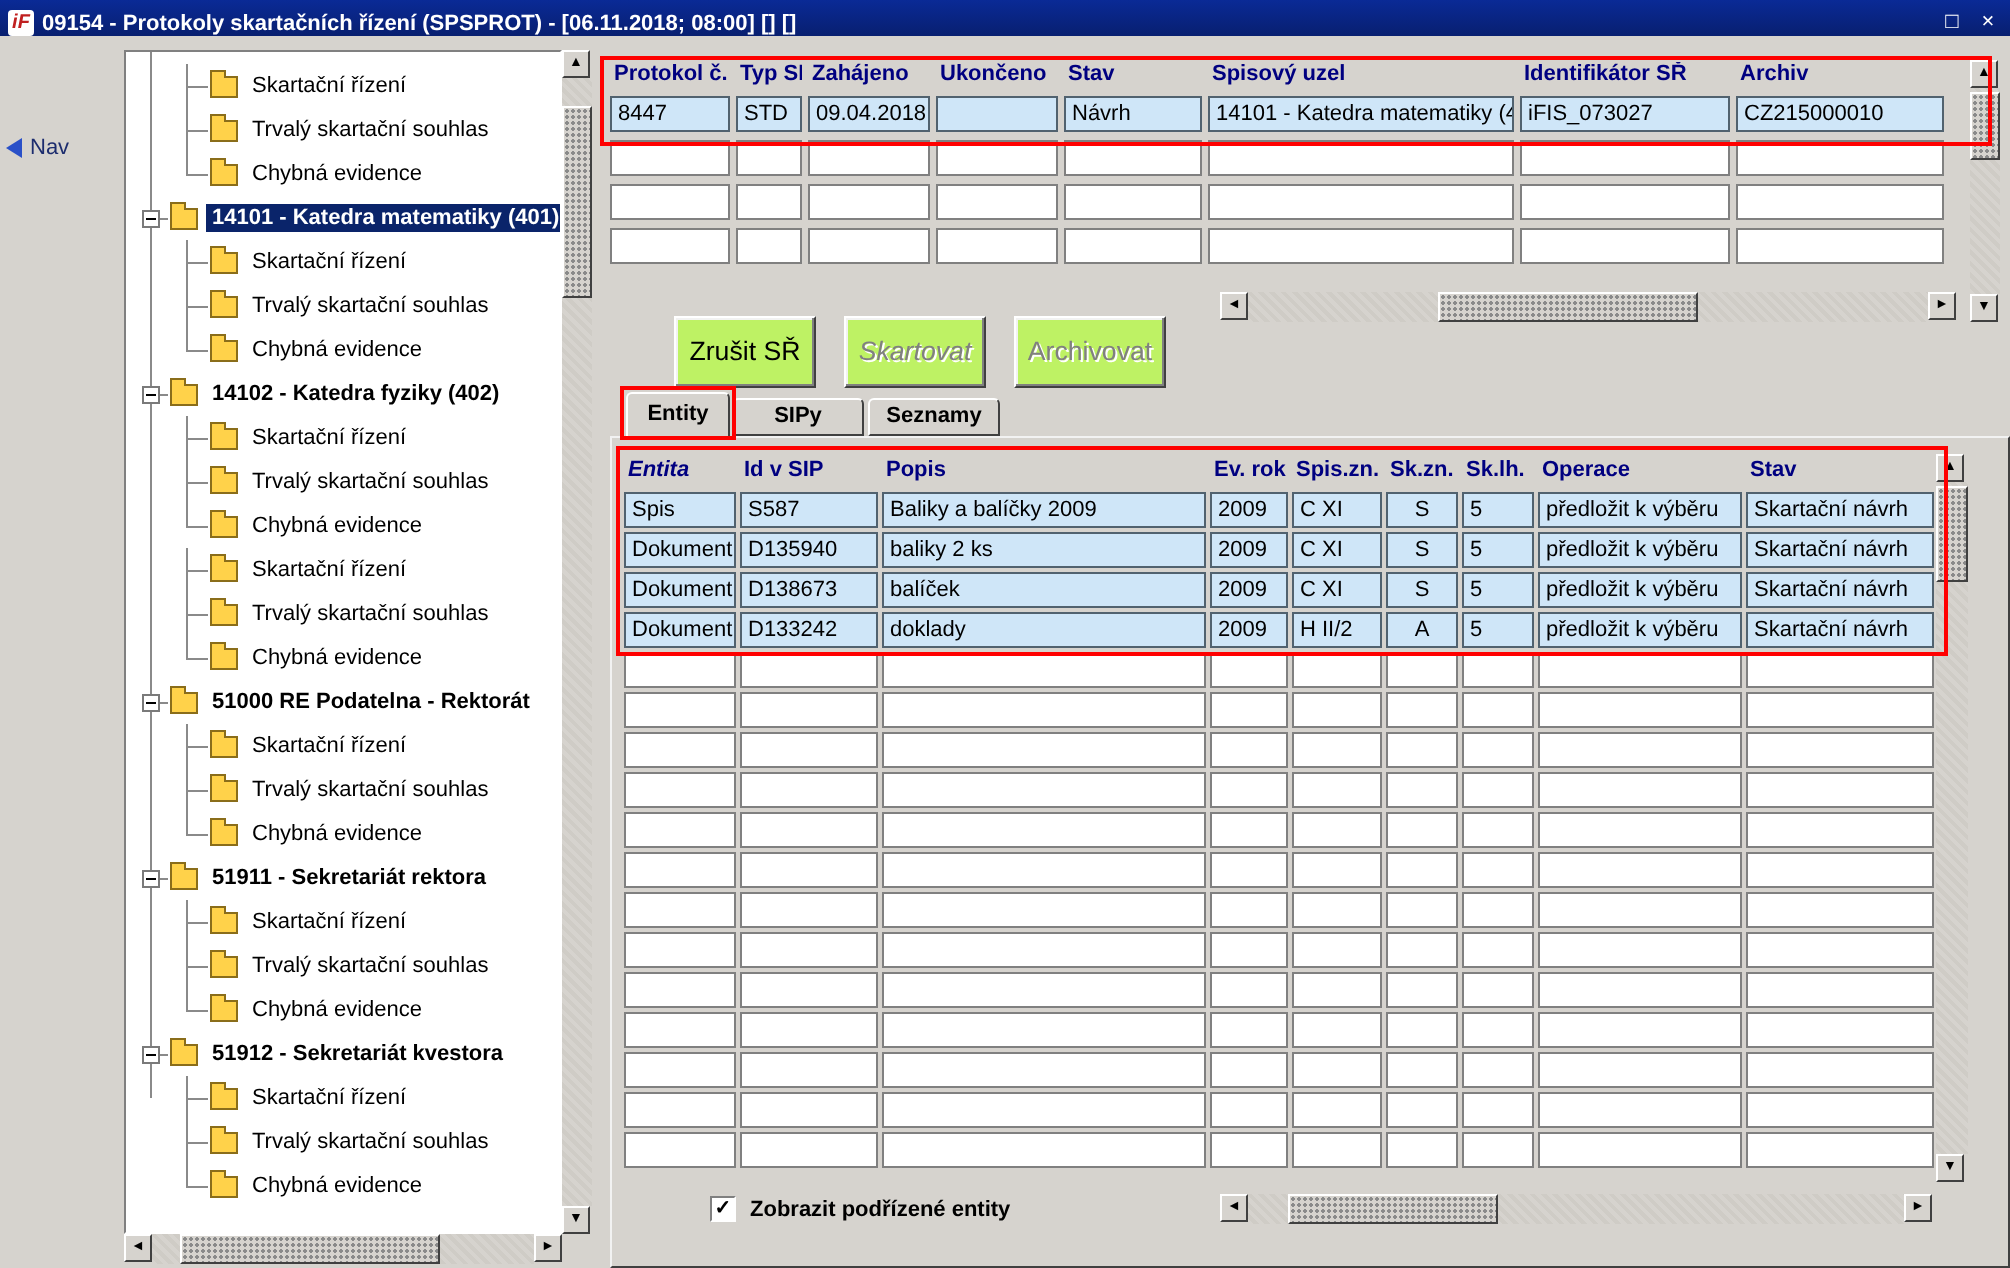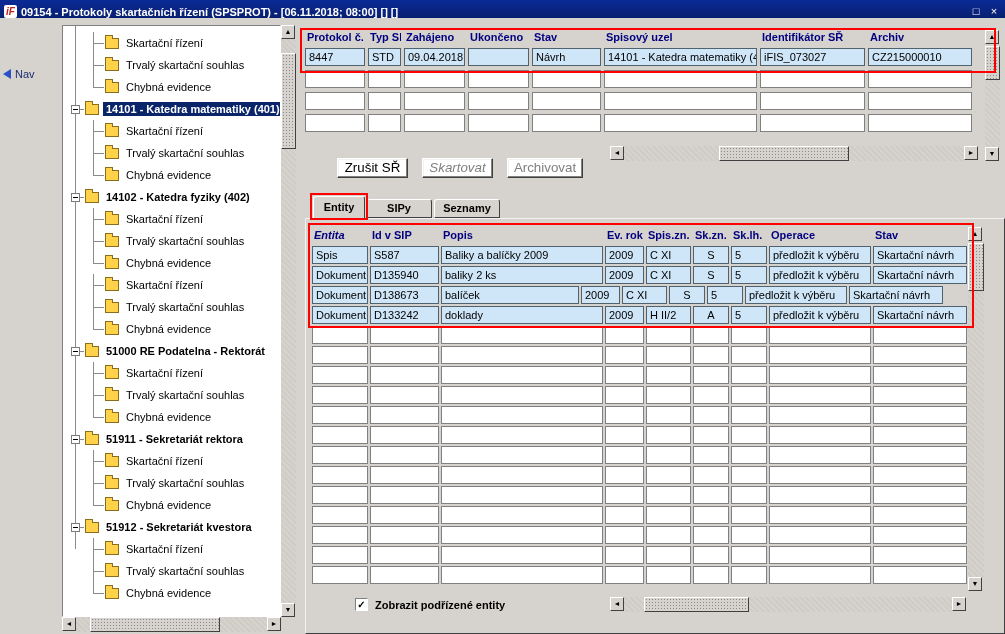--- a/index.html
+++ b/index.html
@@ -51,21 +51,21 @@
   .tcell.data { background:var(--cellbg,#cfe6f8); border-color:#51626f; }
   .tcell.center { text-align:center; padding:0; }
   .protocol { position:absolute; left:305px; top:31px; }
   .protocol .thead { gap:3px; }
   .protocol .trow { gap:3px; margin-bottom:4px; }
   .entity { position:absolute; left:312px; top:229px; z-index:2; }
   .entity .thead { gap:2px; }
   .entity .trow { gap:2px; margin-bottom:2px; }
 
   
-  .btn { position:absolute; height:20px; background:#ffffff; border:1px solid; border-color:#fff #404040 #404040 #fff;
+  .btn { position:absolute; height:36px; background:#bef264; border:1px solid; border-color:#fff #404040 #404040 #fff;
     box-shadow:inset -1px -1px 0 #808080, inset 1px 1px 0 #f2f2f2; text-align:center; line-height:18px; color:#000; }
   .btn.disabled { color:#808080; text-shadow:1px 1px 0 #fff; }
 
   
   .tab { position:absolute; background:#d6d3ce; border:1px solid; border-color:#fff #404040 #404040 #fff;
     border-radius:3px 3px 0 0; text-align:center; font-weight:bold; }
   .tab.active { top:196px; height:23px; line-height:21px; border-bottom:none; z-index:3; }
   .tab.inactive { top:199px; height:19px; line-height:17px; z-index:1; }
   .tab-panel { position:absolute; left:305px; top:218px; width:700px; height:416px; background:#d6d3ce;
     border:1px solid; border-color:#f2f2f2 #404040 #404040 #f2f2f2; z-index:1; }
@@ -351,21 +351,21 @@
           <span class="tcell data" style="width: 39px;">2009</span>
           <span class="tcell data" style="width: 45px;">C XI</span>
           <span class="tcell data center" style="width: 36px;">S</span>
           <span class="tcell data" style="width: 36px;">5</span>
           <span class="tcell data" style="width: 102px;">předložit k výběru</span>
           <span class="tcell data" style="width: 94px;">Skartační návrh</span>
         </div>
         <div class="trow">
           <span class="tcell data" style="width: 56px;">Dokument</span>
           <span class="tcell data" style="width: 69px;">D138673</span>
-          <span class="tcell data" style="width: 138px;">balíček</span>
+          <span class="tcell data" style="width: 162px;">balíček</span>
           <span class="tcell data" style="width: 39px;">2009</span>
           <span class="tcell data" style="width: 45px;">C XI</span>
           <span class="tcell data center" style="width: 36px;">S</span>
           <span class="tcell data" style="width: 36px;">5</span>
           <span class="tcell data" style="width: 102px;">předložit k výběru</span>
           <span class="tcell data" style="width: 94px;">Skartační návrh</span>
         </div>
         <div class="trow">
           <span class="tcell data" style="width: 56px;">Dokument</span>
           <span class="tcell data" style="width: 69px;">D133242</span>

